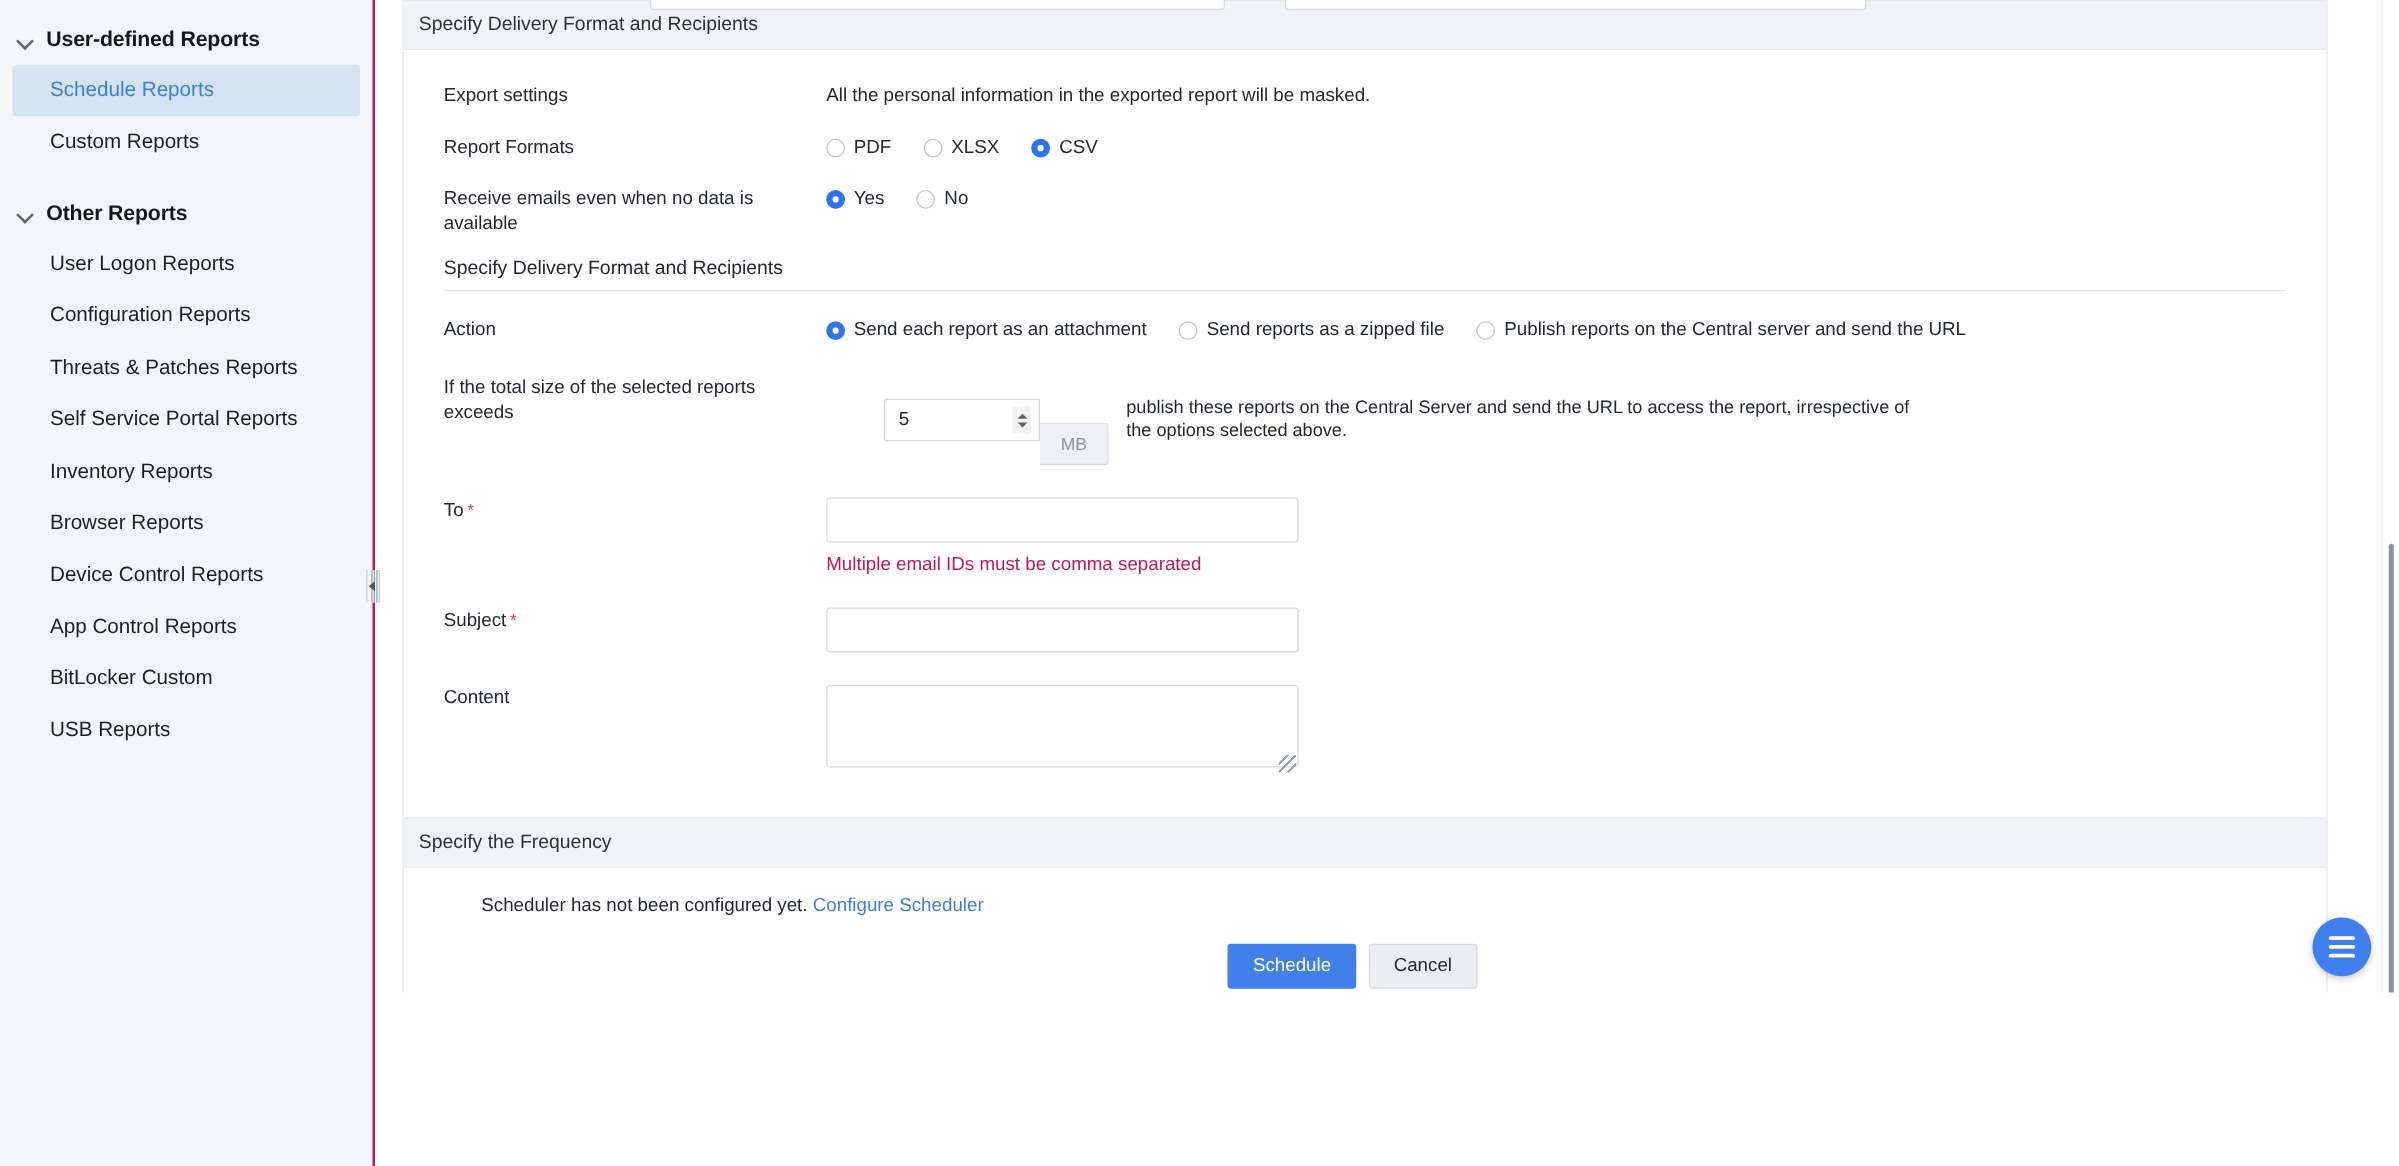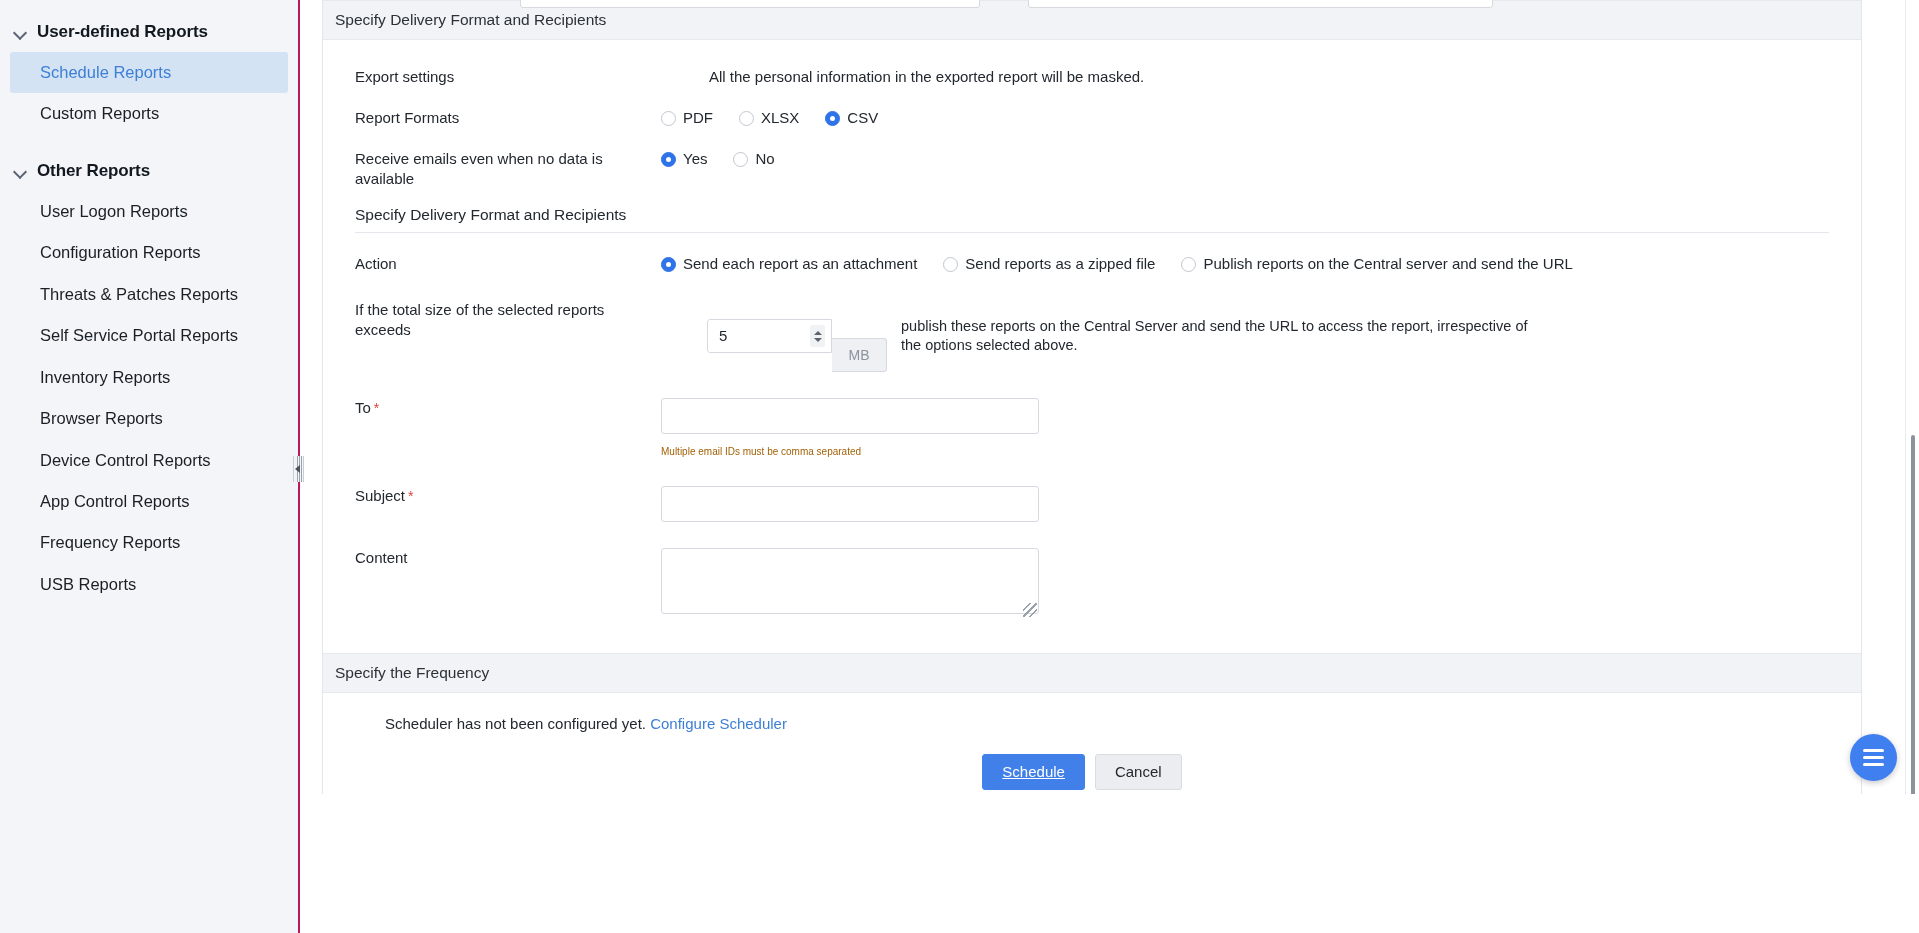--- a/index.html
+++ b/index.html
@@ -296,22 +296,22 @@
     border: 1px solid #d6dae0;
     border-radius: 3px;
     background: #fff;
     padding: 0 9px;
     font-size: 15px;
     color: #23282f;
     font-family: "Liberation Sans", sans-serif;
     outline: none;
   }
   .hint {
-    font-size: 10px;
-    color: #a16207;
+    font-size: 15px;
+    color: #be185d;
     margin-top: 8px;
   }
   .ta {
     width: 378px; height: 66px;
     border: 1px solid #d6dae0;
     border-radius: 3px;
     background: #fff;
     padding: 7px 9px;
     font-size: 15px;
     color: #23282f;
@@ -350,21 +350,21 @@
   }
   .btn {
     font-size: 15px;
     font-family: "Liberation Sans", sans-serif;
     border-radius: 3px;
     padding: 8px 19px;
     cursor: pointer;
     border: 1px solid transparent;
     line-height: 18px;
   }
-  .btn-primary { background: #4080e8; color: #ffffff; border-color: #4080e8; text-decoration: underline; }
+  .btn-primary { background: #4080e8; color: #ffffff; border-color: #4080e8; }
   .btn-secondary { background: #ebedf0; color: #23282f; border-color: #d9dce1; }
 
   .footer {
     text-align: center;
     font-size: 15px;
     color: #7b828d;
     padding: 24px 0 0 0;
     margin-left: -22px;
   }
   .footer u { text-decoration: underline; }
@@ -457,21 +457,21 @@
       <div class="nav-item">
         <span>Browser Reports</span>
       </div>
       <div class="nav-item">
         <span>Device Control Reports</span>
       </div>
       <div class="nav-item">
         <span>App Control Reports</span>
       </div>
       <div class="nav-item">
-        <span>Frequency Reports</span>
+        <span>BitLocker Custom</span>
       </div>
       <div class="nav-item">
         <span>USB Reports</span>
       </div>
     </div>
 
     <div class="splitter">
       <span class="grip">
         <span class="arrow"></span>
       </span>
@@ -485,21 +485,21 @@
 
         <div class="top-cut">
           <div class="cut-box a"></div>
           <div class="cut-box b"></div>
         </div>
 
         <div class="section-head">Specify Delivery Format and Recipients</div>
 
         <div class="section-body">
 
-          <div class="row" style="padding-top:24px;gap:48px;">
+          <div class="row" style="padding-top:24px;">
             <div class="row-label">Export settings</div>
             <div class="row-field">All the personal information in the exported report will be masked.</div>
           </div>
 
           <div class="row">
             <div class="row-label">Report Formats</div>
             <div class="row-field">
               <div class="radio-set">
                 <label class="radio-opt">
                   <span class="rd"></span>

